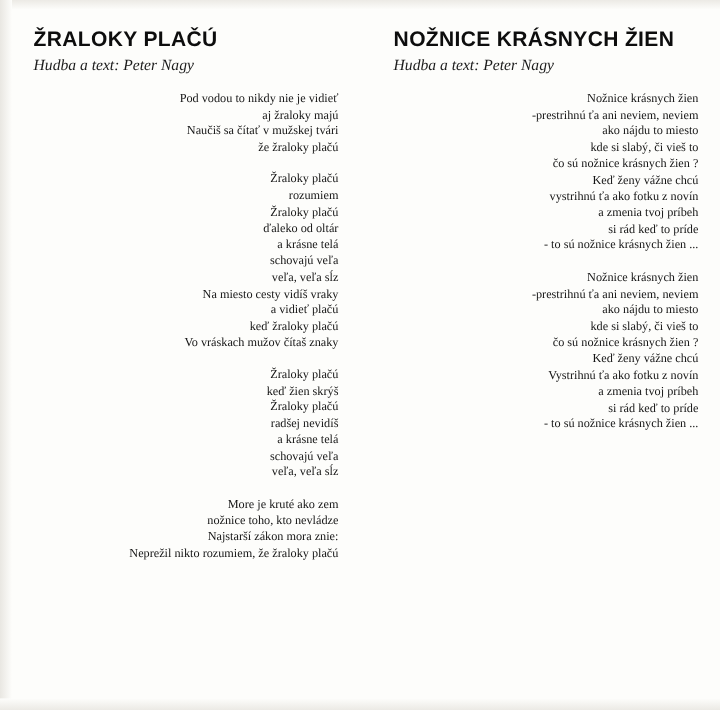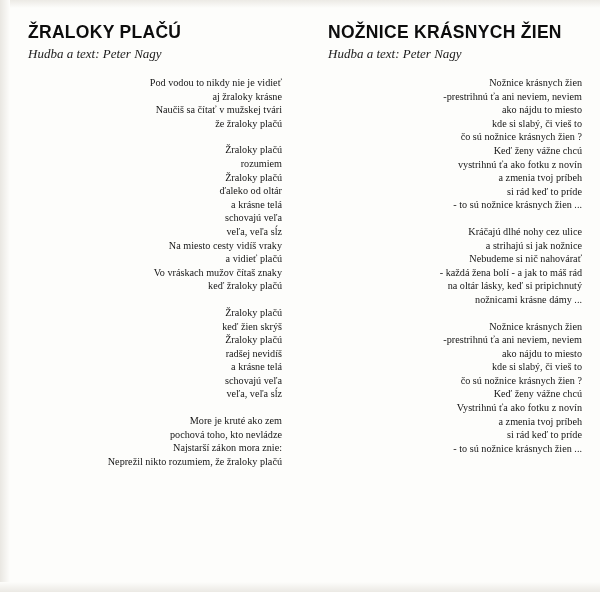--- a/index.html
+++ b/index.html
@@ -94,49 +94,49 @@
   <div class="edge-bottom"></div>
 
   <div class="columns">
 
     <div class="col col-left">
       <h1 class="song-title">ŽRALOKY PLAČÚ</h1>
       <div class="song-credit">Hudba a text: Peter Nagy</div>
       <div class="lyrics">
         <div class="stanza">
           <div class="line">Pod vodou to nikdy nie je vidieť</div>
-          <div class="line">aj žraloky krásne</div>
+          <div class="line">aj žraloky majú</div>
           <div class="line">Naučiš sa čítať v mužskej tvári</div>
           <div class="line">že žraloky plačú</div>
         </div>
         <div class="stanza">
           <div class="line">Žraloky plačú</div>
           <div class="line">rozumiem</div>
           <div class="line">Žraloky plačú</div>
           <div class="line">ďaleko od oltár</div>
           <div class="line">a krásne telá</div>
           <div class="line">schovajú veľa</div>
           <div class="line">veľa, veľa sĺz</div>
           <div class="line">Na miesto cesty vidíš vraky</div>
           <div class="line">a vidieť plačú</div>
+          <div class="line">keď žraloky plačú</div>
           <div class="line">Vo vráskach mužov čítaš znaky</div>
-          <div class="line">keď žraloky plačú</div>
         </div>
         <div class="stanza">
           <div class="line">Žraloky plačú</div>
           <div class="line">keď žien skrýš</div>
           <div class="line">Žraloky plačú</div>
           <div class="line">radšej nevidíš</div>
           <div class="line">a krásne telá</div>
           <div class="line">schovajú veľa</div>
           <div class="line">veľa, veľa sĺz</div>
         </div>
         <div class="stanza">
           <div class="line">More je kruté ako zem</div>
-          <div class="line">pochová toho, kto nevládze</div>
+          <div class="line">nožnice toho, kto nevládze</div>
           <div class="line">Najstarší zákon mora znie:</div>
           <div class="line">Neprežil nikto rozumiem, že žraloky plačú</div>
         </div>
       </div>
     </div>
 
     <div class="col col-right">
       <h1 class="song-title">NOŽNICE KRÁSNYCH ŽIEN</h1>
       <div class="song-credit">Hudba a text: Peter Nagy</div>
       <div class="lyrics">
@@ -146,28 +146,20 @@
           <div class="line">ako nájdu to miesto</div>
           <div class="line">kde si slabý, či vieš to</div>
           <div class="line">čo sú nožnice krásnych žien ?</div>
           <div class="line">Keď ženy vážne chcú</div>
           <div class="line">vystrihnú ťa ako fotku z novín</div>
           <div class="line">a zmenia tvoj príbeh</div>
           <div class="line">si rád keď to príde</div>
           <div class="line">- to sú nožnice krásnych žien ...</div>
         </div>
         <div class="stanza">
-          <div class="line">Kráčajú dlhé nohy cez ulice</div>
-          <div class="line">a strihajú si jak nožnice</div>
-          <div class="line">Nebudeme si nič nahovárať</div>
-          <div class="line">- každá žena bolí - a jak to máš rád</div>
-          <div class="line">na oltár lásky, keď si pripichnutý</div>
-          <div class="line">nožnicami krásne dámy ...</div>
-        </div>
-        <div class="stanza">
           <div class="line">Nožnice krásnych žien</div>
           <div class="line">-prestrihnú ťa ani neviem, neviem</div>
           <div class="line">ako nájdu to miesto</div>
           <div class="line">kde si slabý, či vieš to</div>
           <div class="line">čo sú nožnice krásnych žien ?</div>
           <div class="line">Keď ženy vážne chcú</div>
           <div class="line">Vystrihnú ťa ako fotku z novín</div>
           <div class="line">a zmenia tvoj príbeh</div>
           <div class="line">si rád keď to príde</div>
           <div class="line">- to sú nožnice krásnych žien ...</div>

